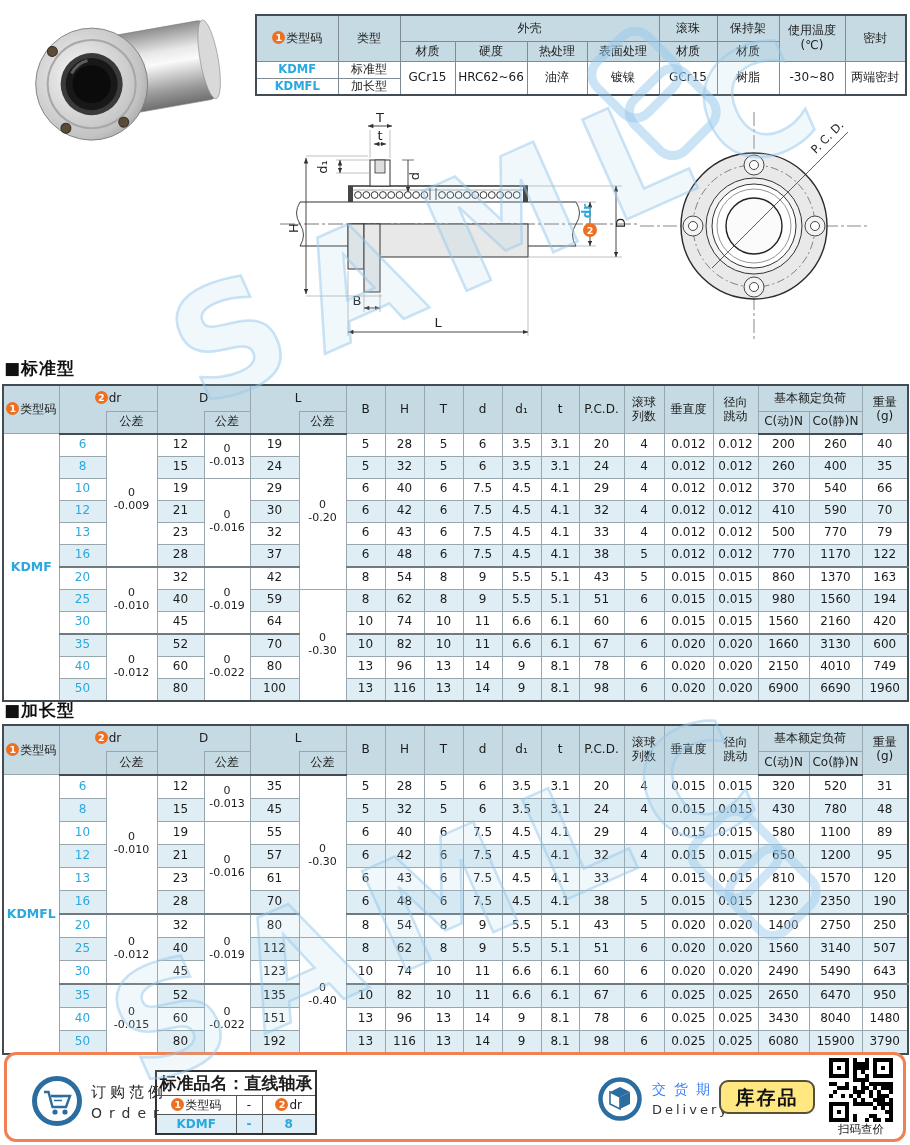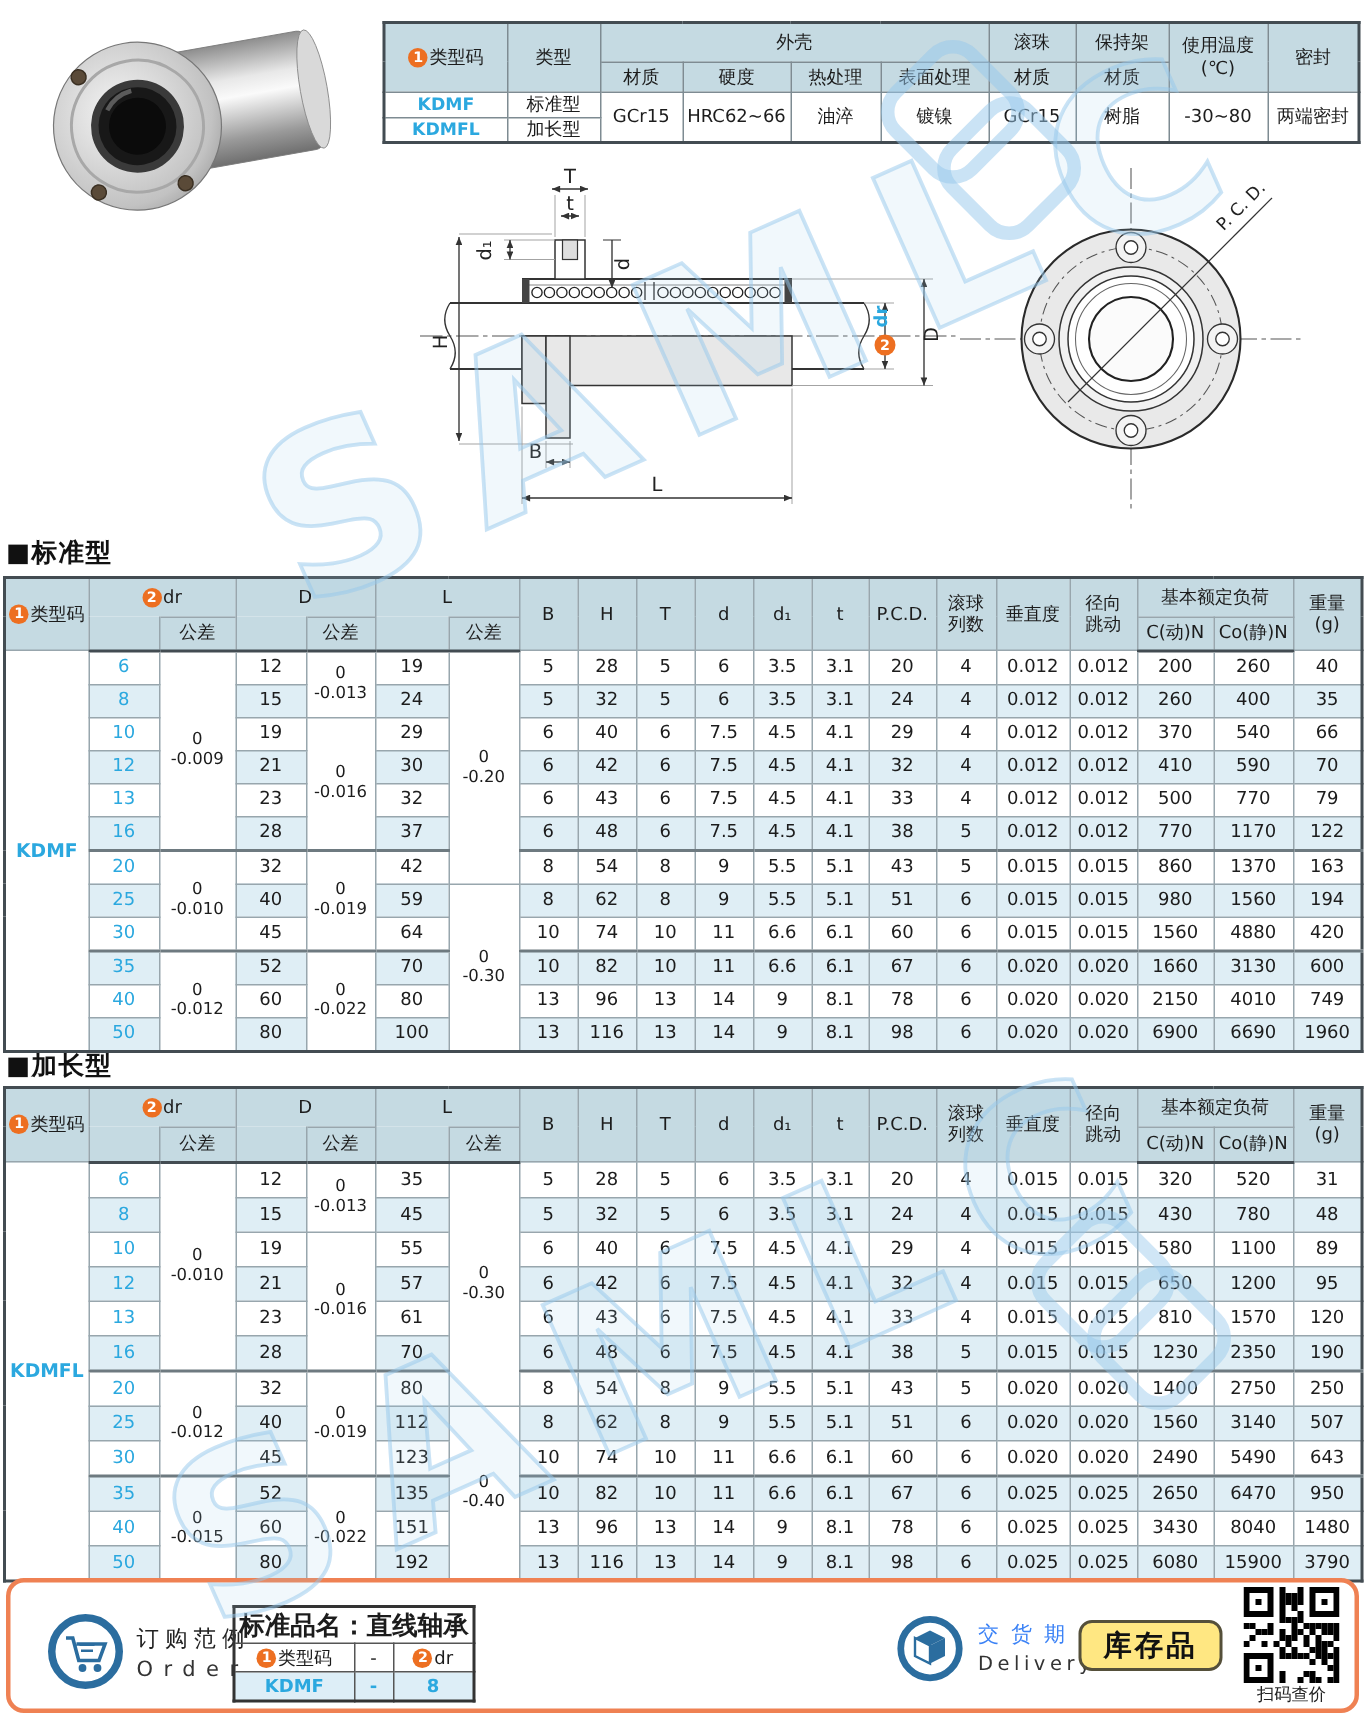--- a/index.html
+++ b/index.html
@@ -474,21 +474,21 @@
             <td>74</td>
             <td>10</td>
             <td>11</td>
             <td>6.6</td>
             <td>6.1</td>
             <td>60</td>
             <td>6</td>
             <td>0.015</td>
             <td>0.015</td>
             <td>1560</td>
-            <td>4880</td>
+            <td>2160</td>
             <td>420</td>
           </tr>
           <tr class="alt gsep">
             <td class="blue">35</td>
             <td class="tol pre" rowspan="3">0
 -0.012</td>
             <td>52</td>
             <td class="tol pre" rowspan="3">0
 -0.022</td>
             <td>70</td>

